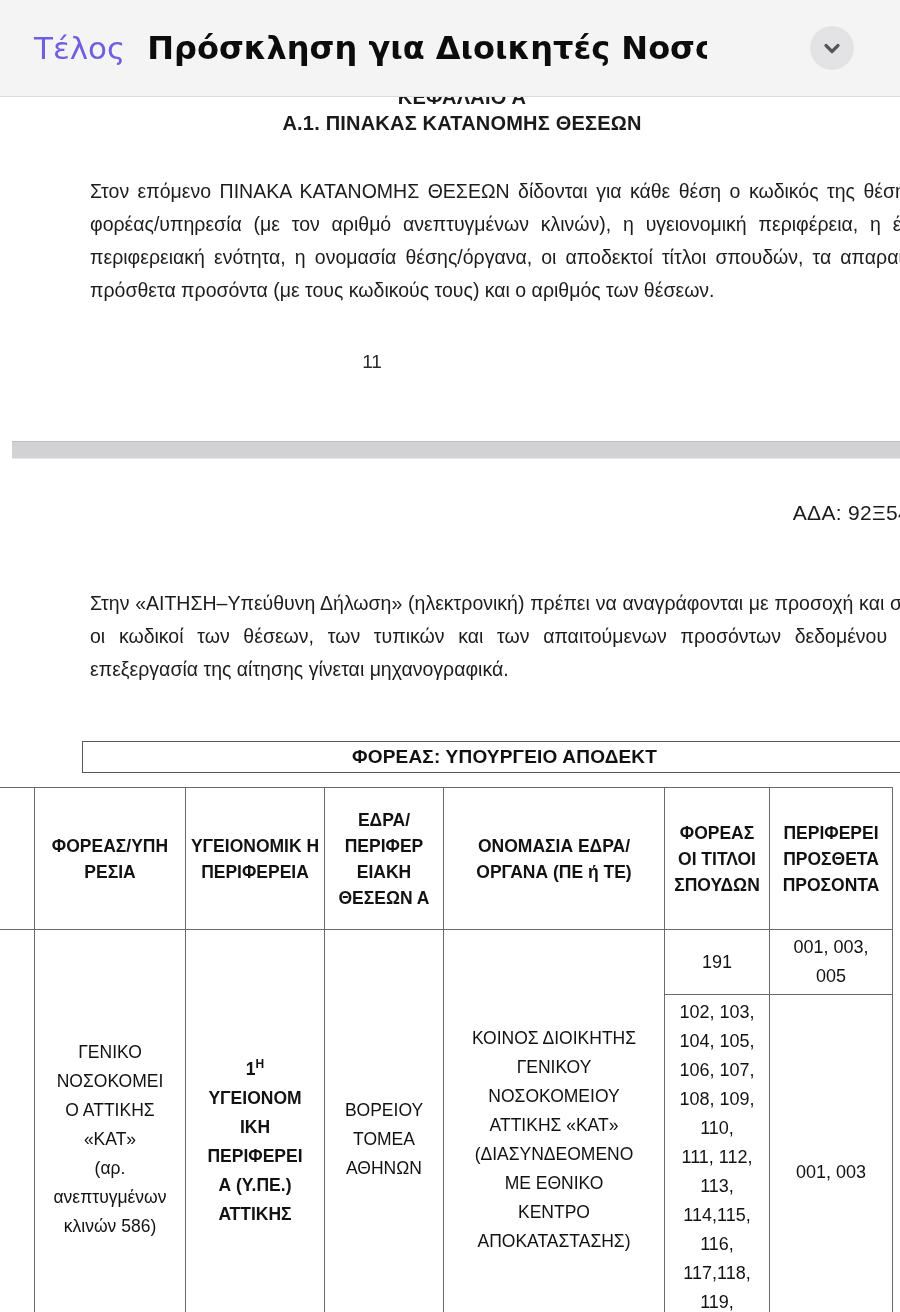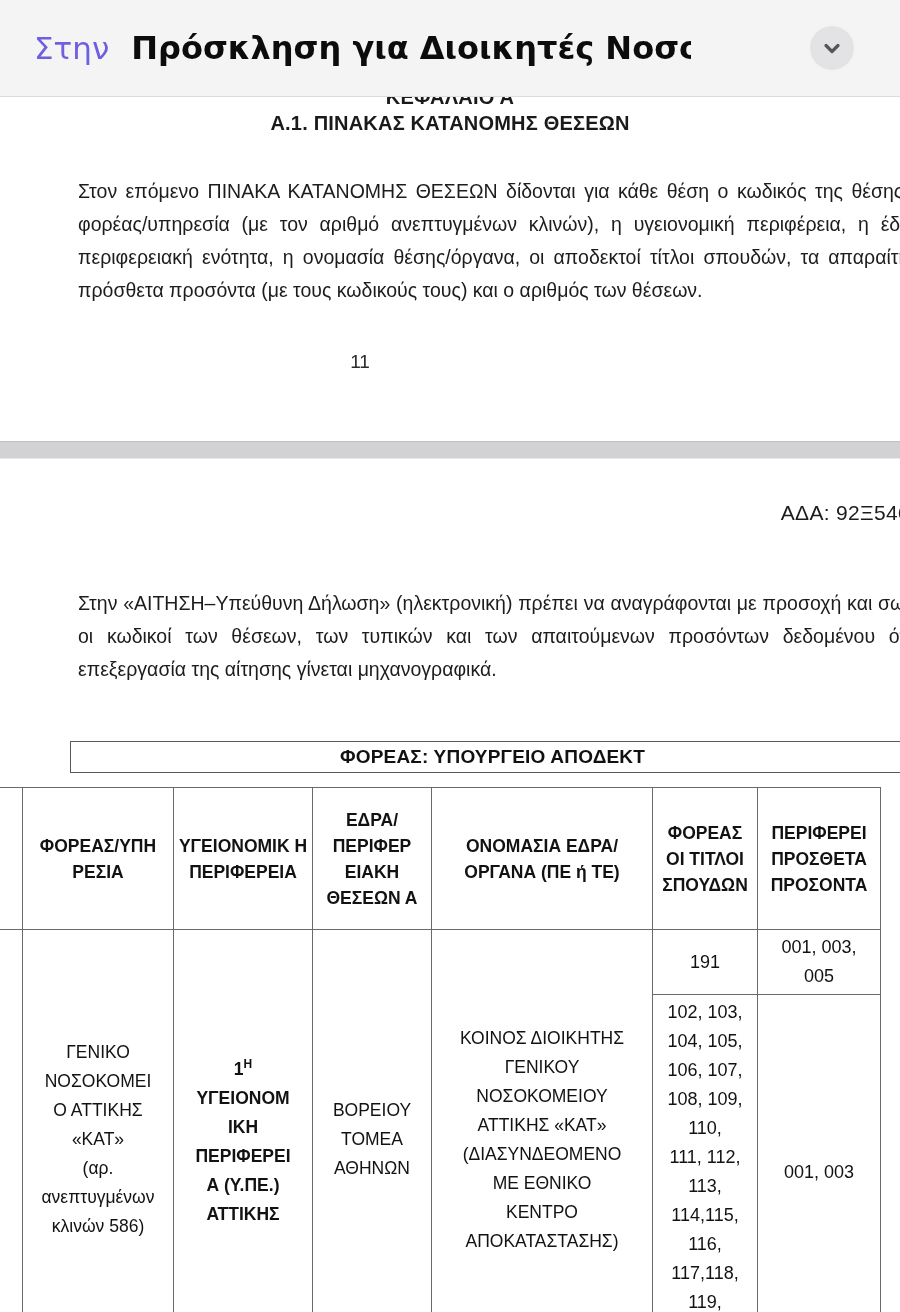--- a/index.html
+++ b/index.html
@@ -67,20 +67,21 @@
   #nav-chevron-btn svg { display: block; }
 
   
   #doc-viewport {
     position: absolute;
     top: 97px; left: 0;
     width: 900px;
     height: 1215px;
     overflow: hidden;
     background: #ffffff;
+    padding-left: 12px;
   }
 
   
   .page {
     position: relative;
     width: 1010px;
     background: #ffffff;
   }
   .page-gap {
     width: 900px;
@@ -247,21 +248,21 @@
     line-height: 29px;
     white-space: pre-line;
   }
 </style>
 </head>
 <body>
 
 <div id="app">
 
   <div id="navbar">
-    <div id="nav-done">Στην</div>
+    <div id="nav-done">Τέλος</div>
     <div id="nav-title">Πρόσκληση για Διοικητές Νοσο...</div>
     <div id="nav-chevron-btn">
       <span>
         <svg width="22" height="22" viewBox="0 0 22 22" aria-hidden="true">
           <path d="M5 8.5 L11 14.5 L17 8.5" fill="none" stroke="#55555a" stroke-width="3.2" stroke-linecap="round" stroke-linejoin="round"></path>
         </svg>
       </span>
     </div>
   </div>
 

